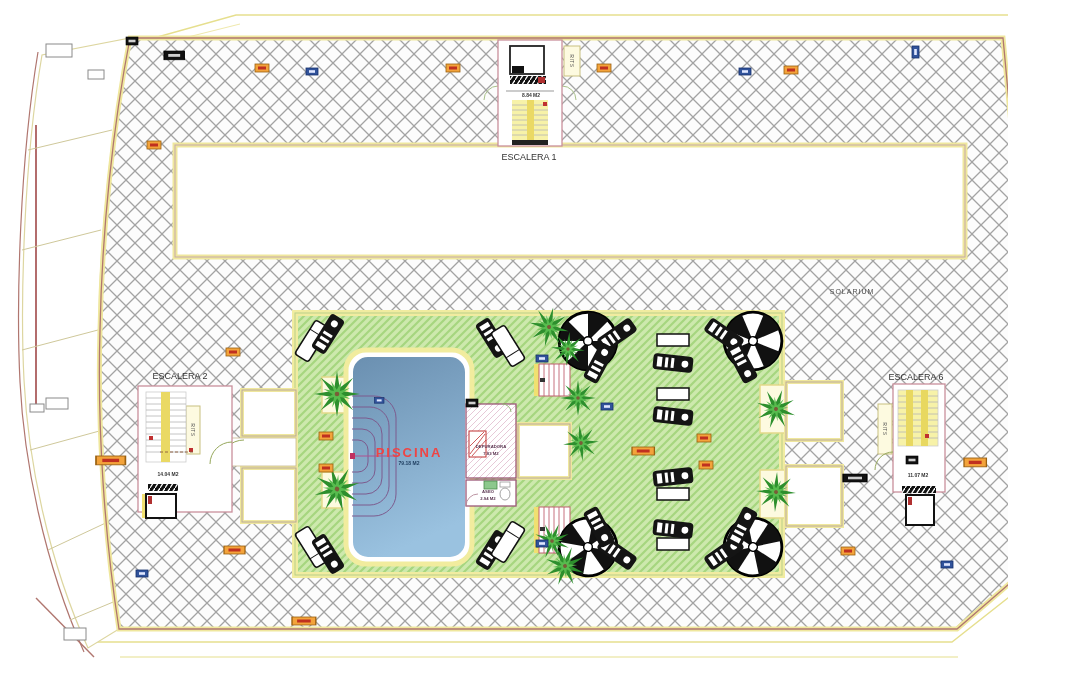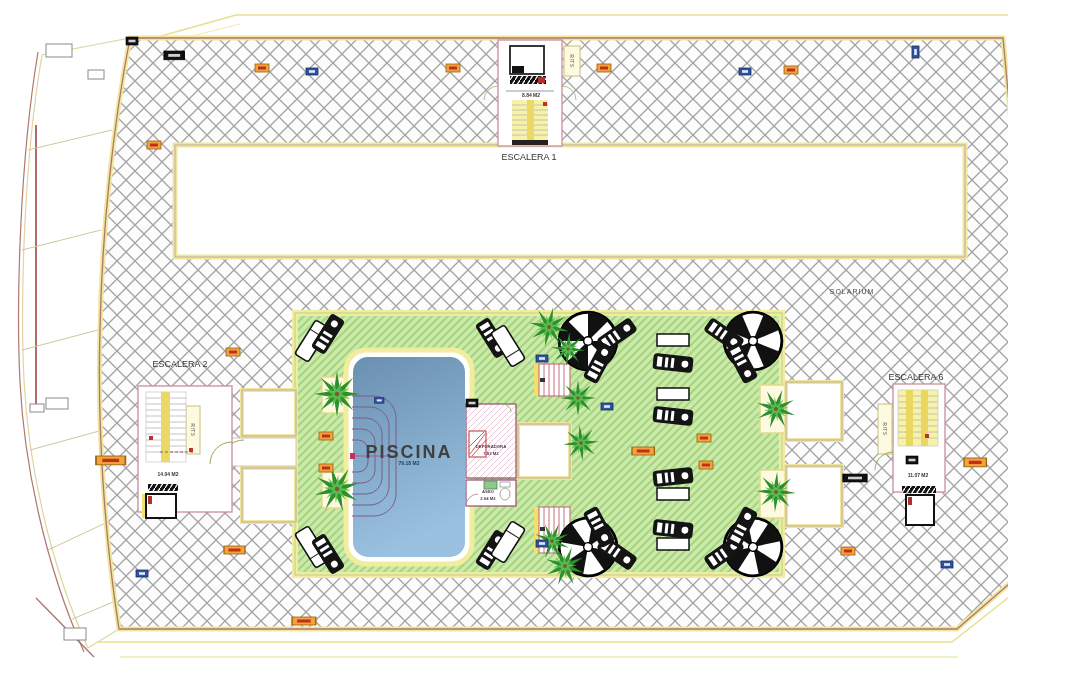--- a/index.html
+++ b/index.html
@@ -5,21 +5,21 @@
   html,body{margin:0;padding:0;background:#ffffff;}
   #plan{position:relative;width:1008px;height:682px;background:#fff;overflow:hidden;
         font-family:"Liberation Sans",sans-serif;text-decoration:underline;}
   #plan svg{position:absolute;left:0;top:0;}
   .lbl{position:absolute;transform:translate(-50%,-50%);color:#222;white-space:nowrap;
        font-family:"Liberation Sans",sans-serif;z-index:5;}
   .t9{font-size:9px;color:#333;}
   .t7{font-size:7px;color:#4a4a4a;letter-spacing:1px;}
   .t5{font-size:5px;font-weight:bold;color:#333;}
   .t4{font-size:5px;font-weight:bold;color:#5a3550;transform:translate(-50%,-50%) scale(.85);}
-  .pool-name{font-size:18px;font-weight:bold;letter-spacing:2px;color:#404040;}
+  .pool-name{font-size:13px;font-weight:bold;letter-spacing:2px;color:#ef4444;}
   .vert{writing-mode:vertical-rl;font-size:5px;color:#555;letter-spacing:.5px;}
 </style>
 </head>
 <body>
 
 <div id="plan">
 <svg width="1070" height="682" viewBox="0 0 1070 682">
 <defs>
   <pattern id="hatch" width="18" height="18" patternUnits="userSpaceOnUse">
     <rect width="18" height="18" fill="#fcfcfc"></rect>
@@ -367,21 +367,21 @@
   <use href="#chipO" x="841" y="547"></use>
   <use href="#chipB" x="941" y="561"></use>
   <use href="#chipO" transform="translate(964,458) scale(1.6,1.1)"></use>
 </g>
 </svg>
 
 <div class="lbl t9" style="left:529px;top:157px;">ESCALERA 1</div>
 <div class="lbl t5" style="left:531px;top:95px;">8.84 M2</div>
 <div class="lbl vert" style="left:572px;top:61px;">RITS</div>
 
-<div class="lbl t9" style="left:180px;top:364px;">ESCALERA 2</div>
+<div class="lbl t9" style="left:180px;top:376px;">ESCALERA 2</div>
 <div class="lbl t5" style="left:168px;top:474px;">14.04 M2</div>
 <div class="lbl vert" style="left:193px;top:430px;">RITS</div>
 
 <div class="lbl t9" style="left:916px;top:377px;">ESCALERA 6</div>
 <div class="lbl t5" style="left:918px;top:475px;">11.07 M2</div>
 <div class="lbl vert" style="left:885px;top:429px;">RITS</div>
 
 <div class="lbl pool-name" style="left:409px;top:452px;">PISCINA</div>
 <div class="lbl t5" style="left:409px;top:463px;color:#1d3c5e;">79.18 M2</div>
 

